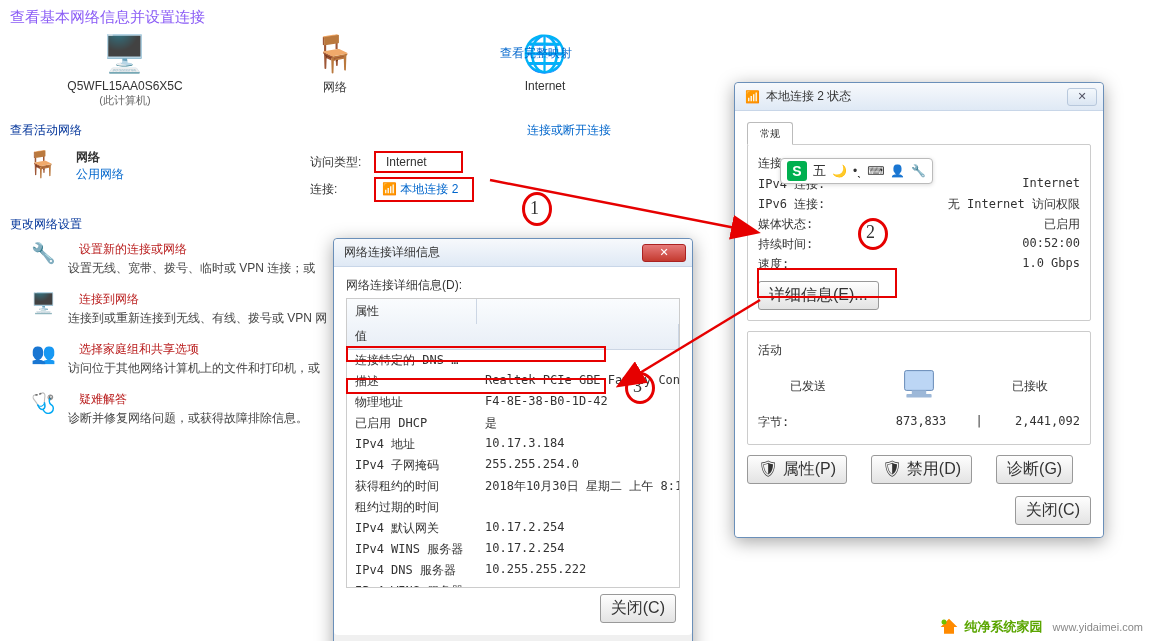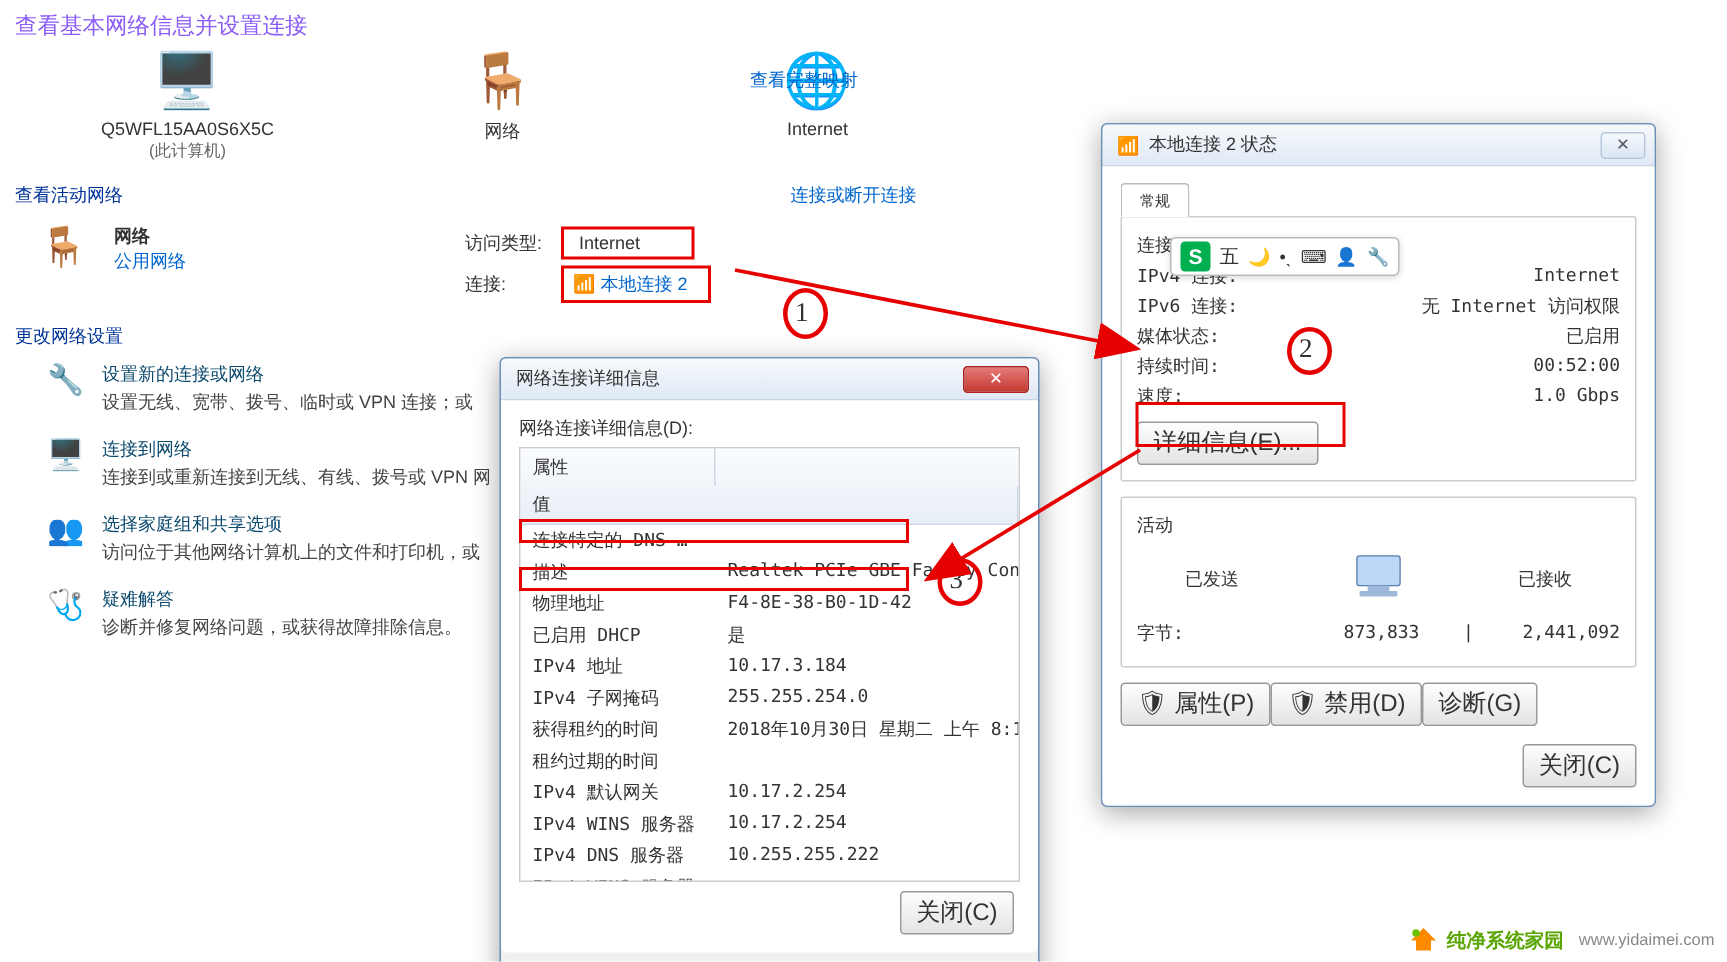--- a/index.html
+++ b/index.html
@@ -25,21 +25,21 @@
   .netrow { display:flex; padding:6px 10px 6px 26px; align-items:flex-start; gap:14px; }
   .neticon { width:36px; height:30px; font-size:26px; color:#d9a441; }
   .netlabel { width:220px; }
   .netlabel .t { font-weight:bold; }
   .netprops { font-size:12px; }
   .netprops div { margin:2px 0; }
   .redbox1 { border:2px solid #e60000; }
   .chg { padding:6px 0 4px 10px; color:#003399; }
   .opt { display:flex; padding:4px 10px 10px 30px; gap:10px; align-items:flex-start; }
   .opt .ic { width:28px; height:24px; display:flex; align-items:center; justify-content:center; font-size:20px; }
-  .opt .txt .tt { color:#0c4a6e; cursor:pointer; }
+  .opt .txt .tt { color:#b91c1c; cursor:pointer;margin-left:11px; }
   .opt .txt .dd { color:#444; margin-top:2px; max-width:310px; overflow:hidden; white-space:nowrap; text-overflow:ellipsis; }
   
   .dlg {
     position:absolute; background:#f0f0f0;
     border:1px solid #6a8fb9;
     box-shadow: 0 4px 18px rgba(0,0,0,0.35);
     border-radius:4px;
     font-family: "SimSun", Tahoma, sans-serif;
   }
   .dlg .titlebar {
@@ -288,21 +288,21 @@
         </div>
         <div class="side">已接收</div>
       </div>
       <div class="kv">
         <span class="k">字节:</span>
         <span style="flex:1; text-align:center;">873,833</span>
         <span style="width:30px; text-align:center;">|</span>
         <span style="flex:1; text-align:right;">2,441,092</span>
       </div>
     </div>
-    <div style="margin-top:10px; display:flex; gap:0;">
+    <div style="margin-top:10px; display:flex; gap:24px;">
       <span class="btn">🛡 <span>属性(P)</span></span>
       <span class="btn">🛡 <span>禁用(D)</span></span>
       <span class="btn">诊断(G)</span>
     </div>
     <div style="text-align:right; margin-top:12px;">
       <span class="btn">关闭(C)</span>
     </div>
   </div>
 </div>
 

